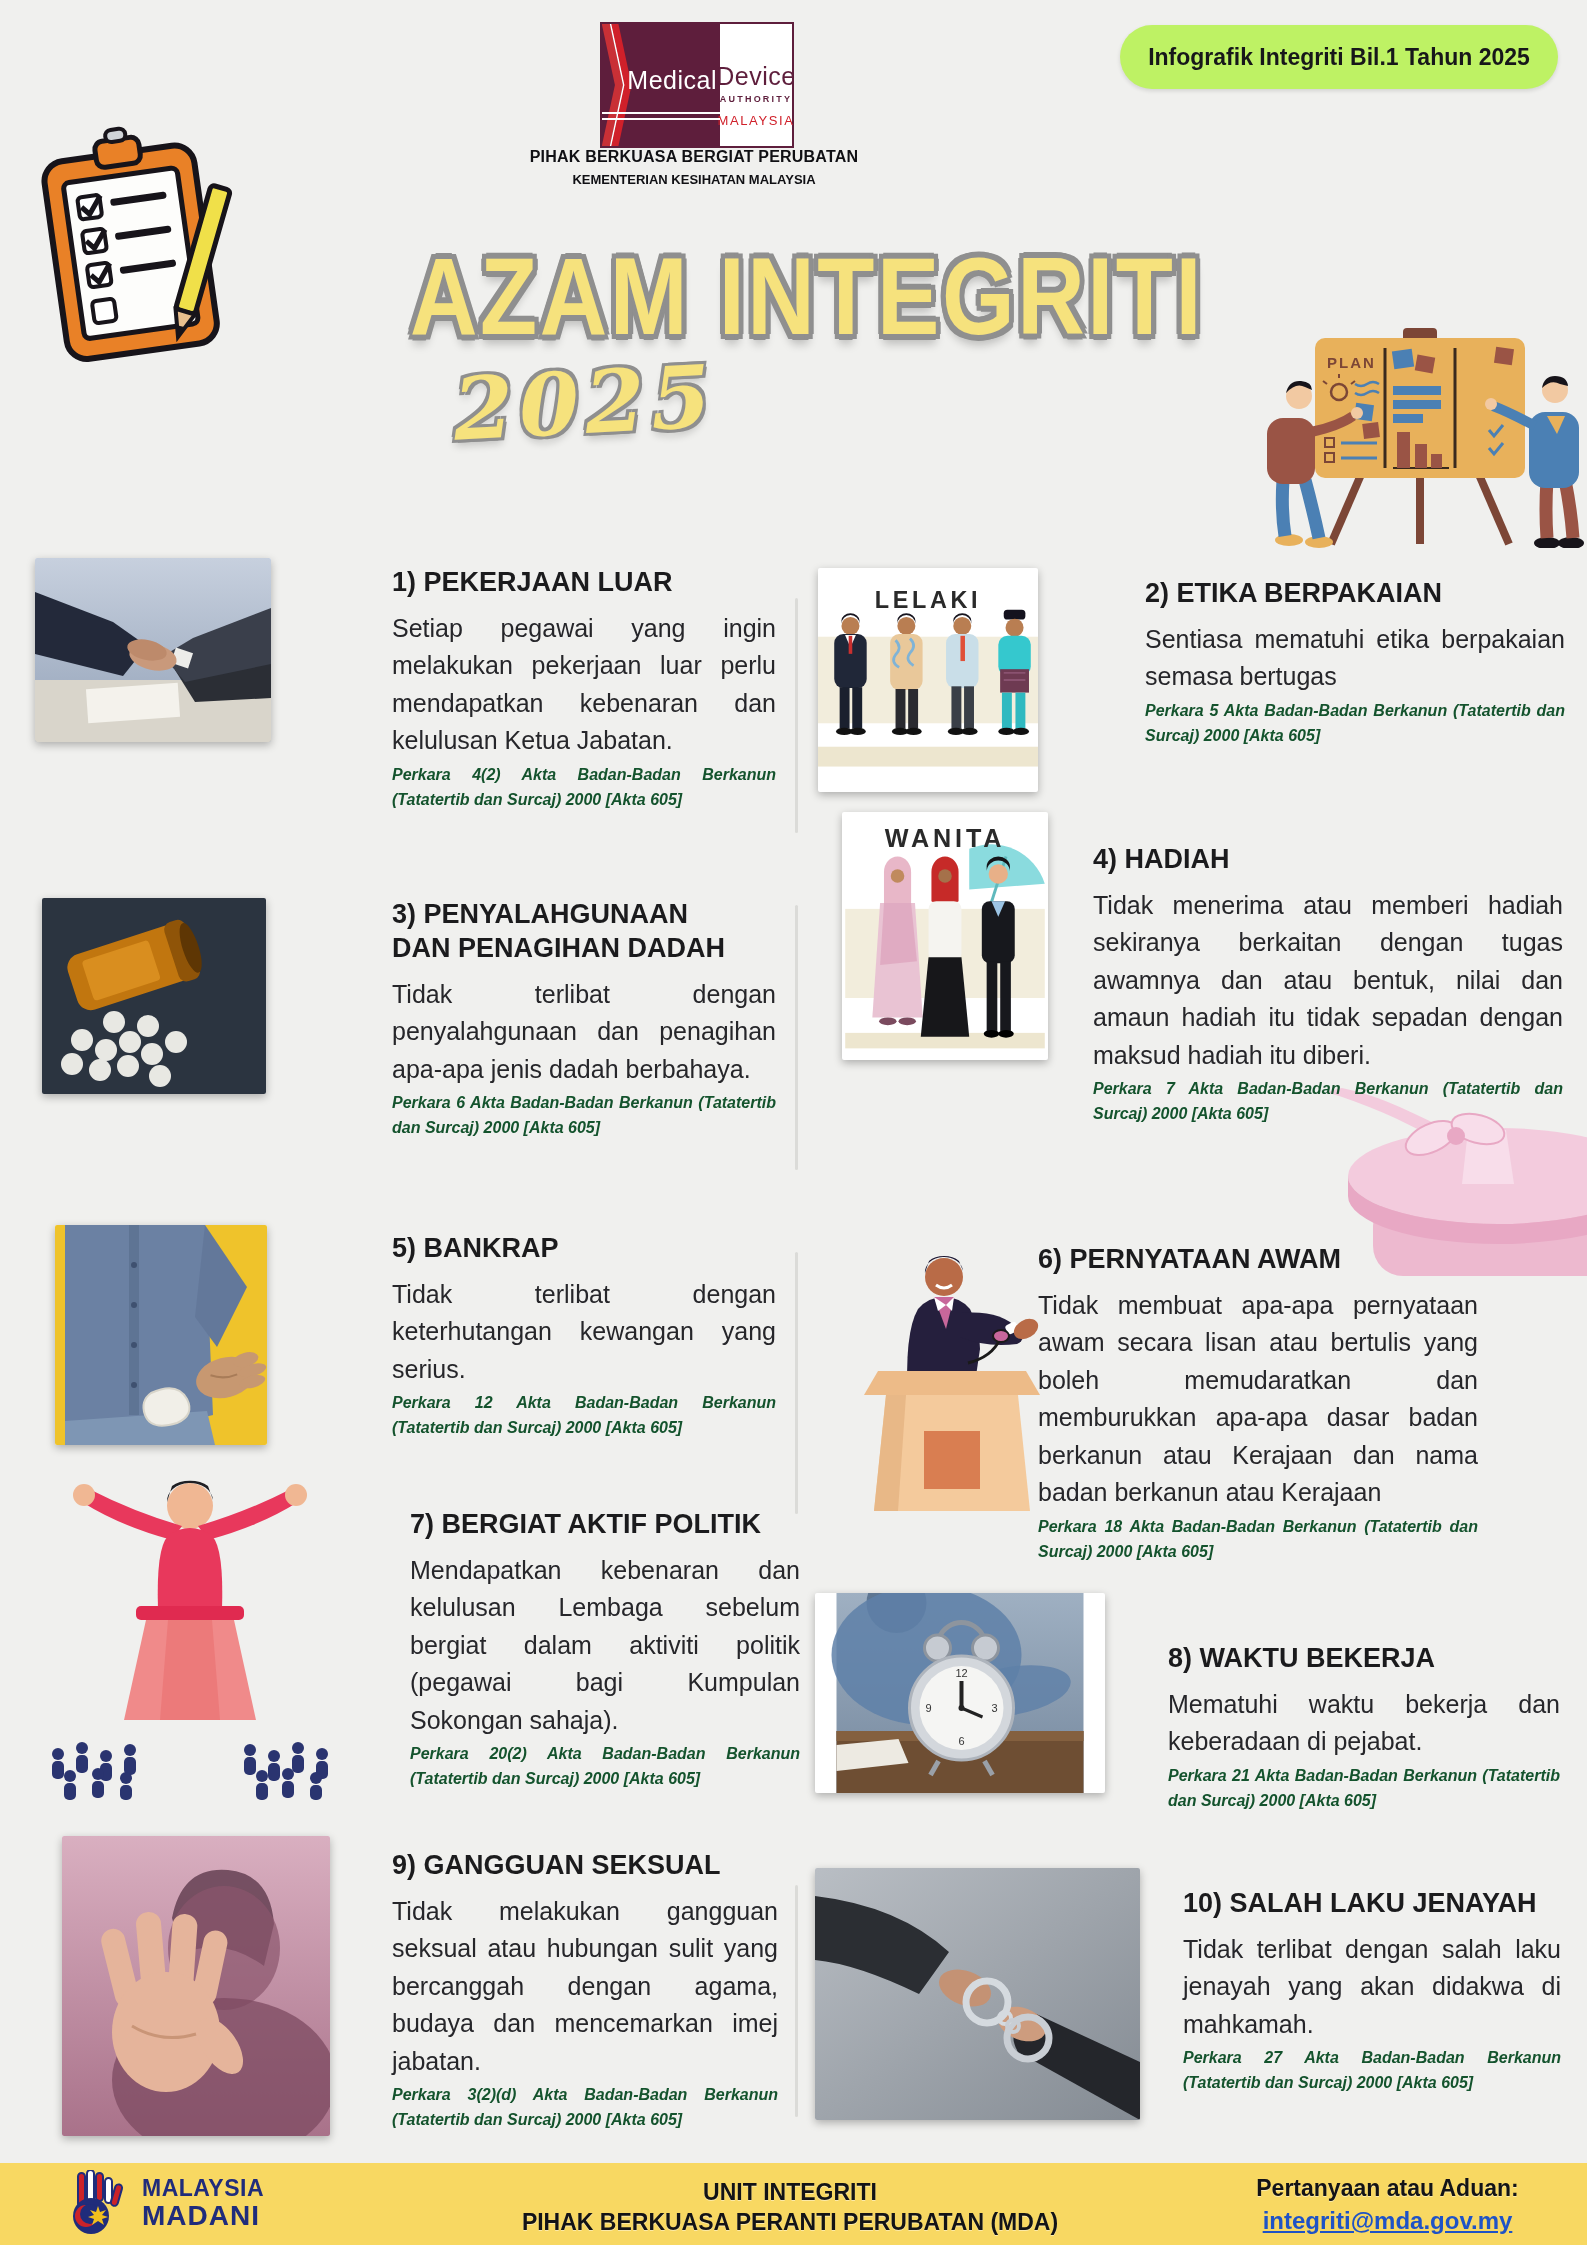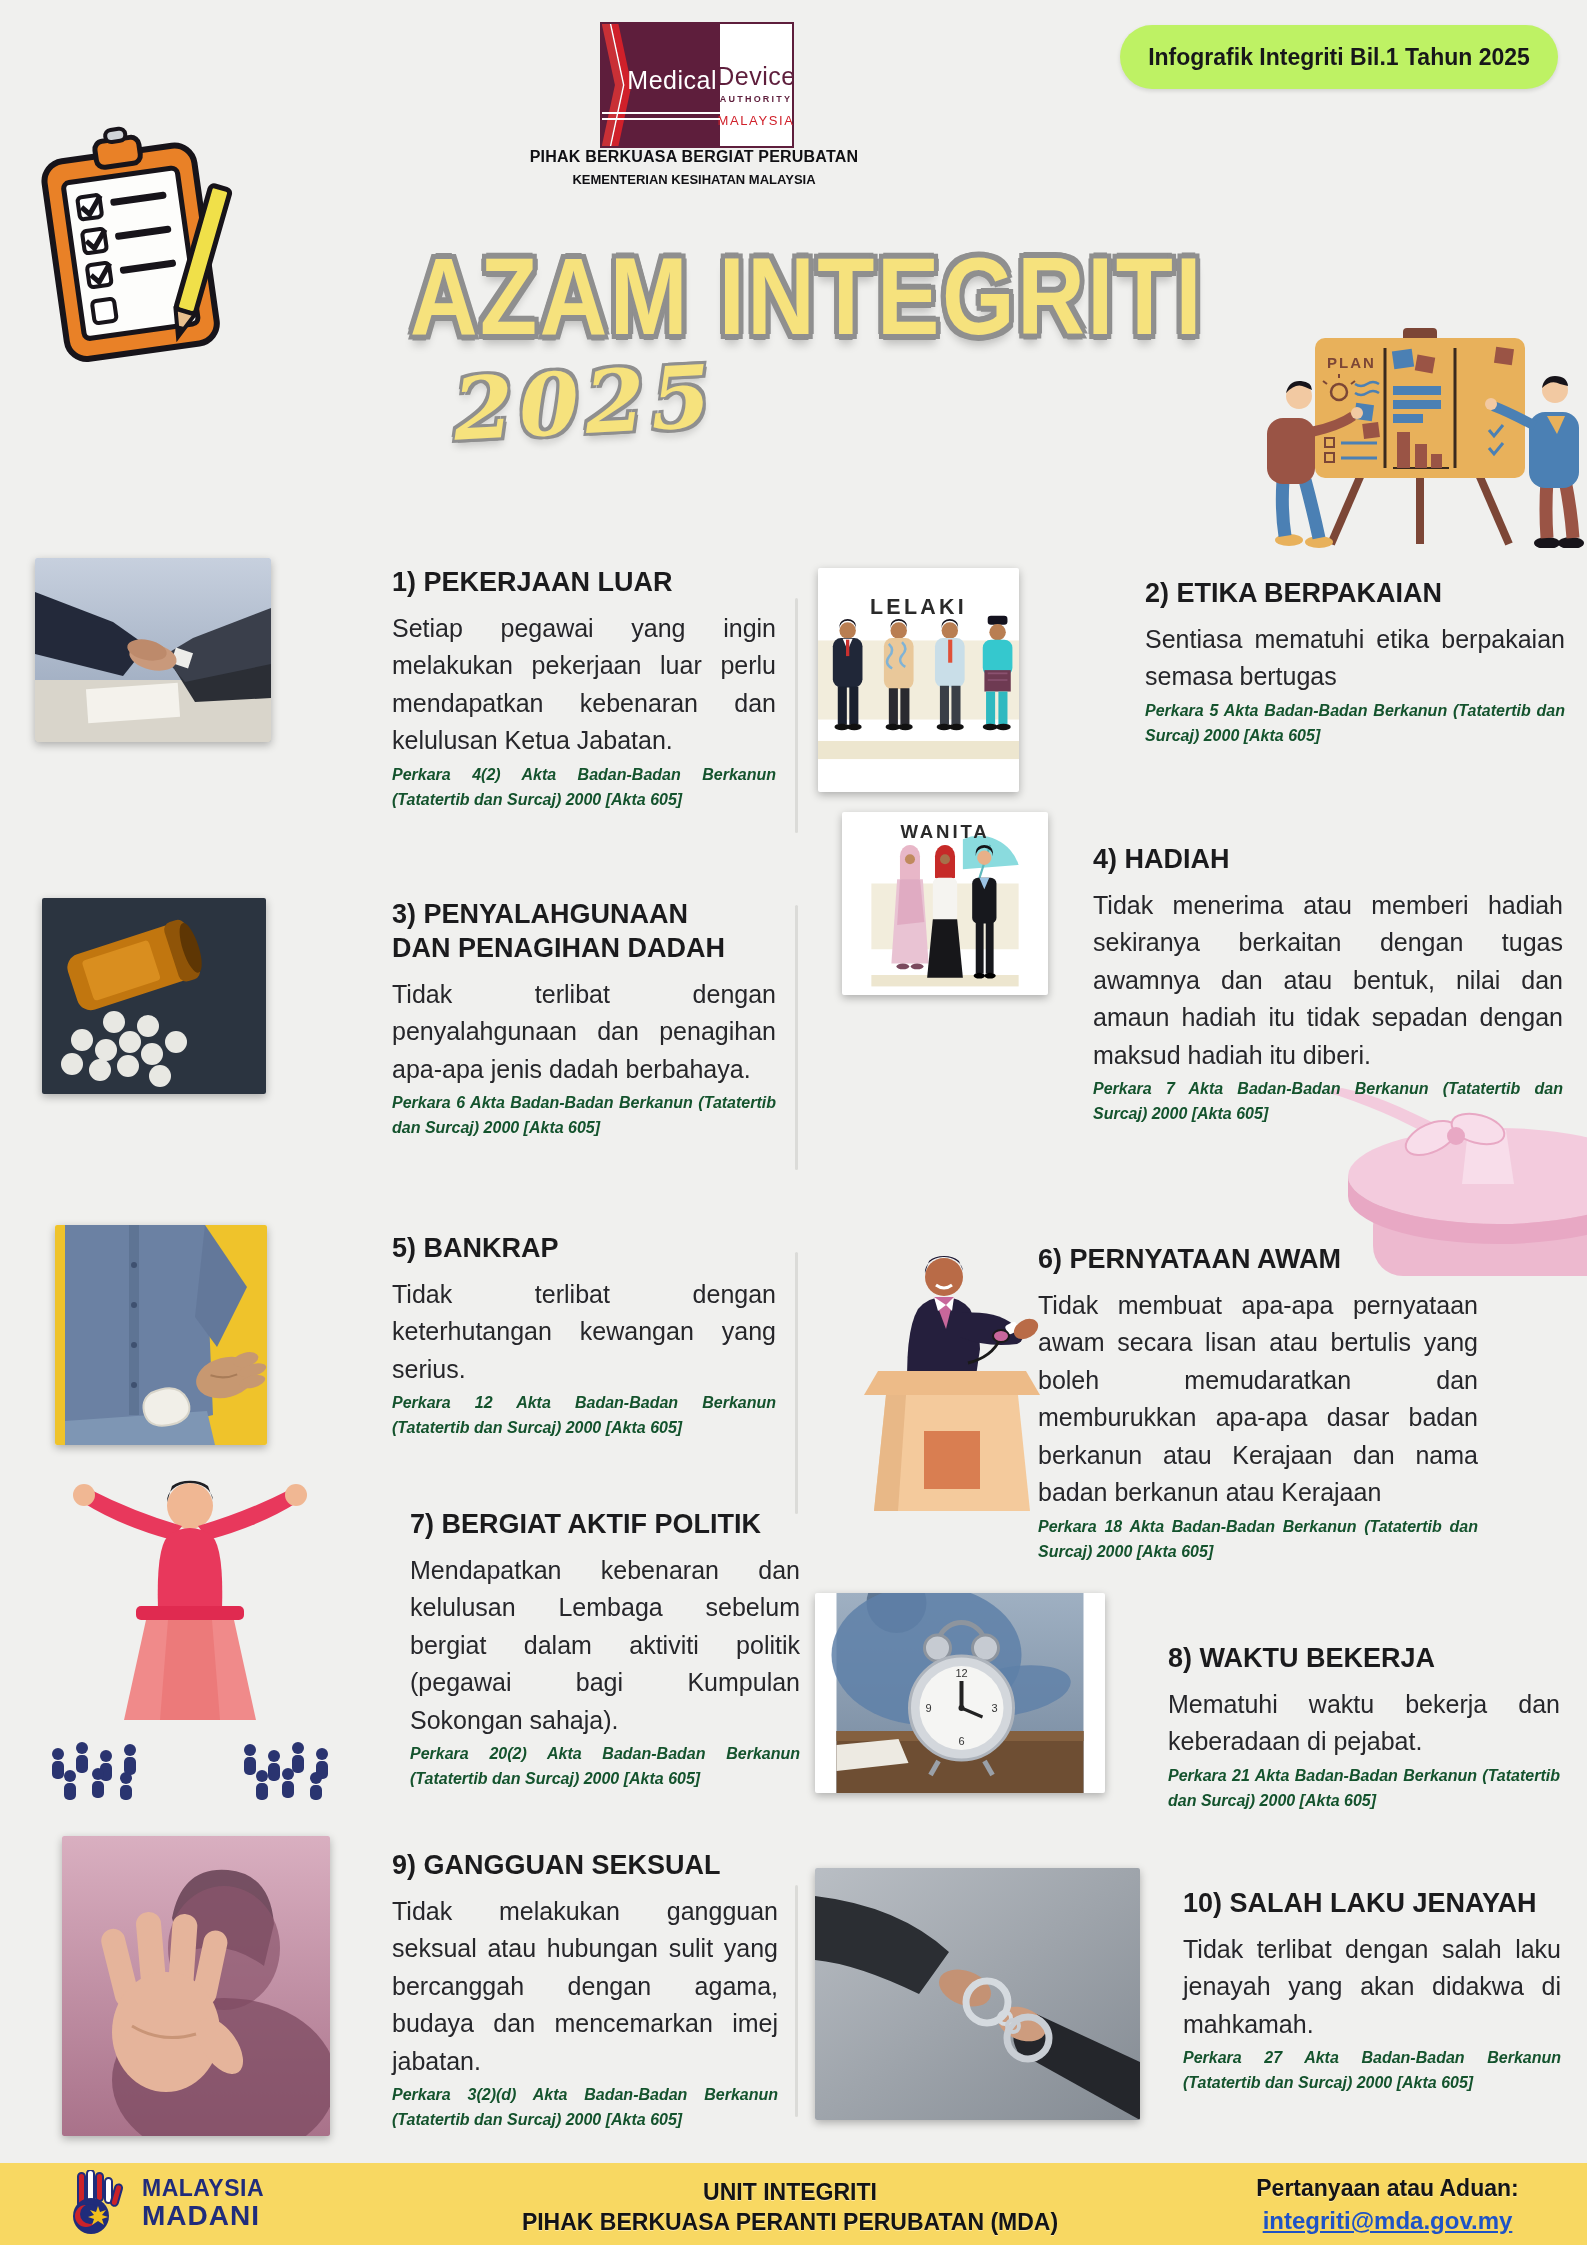--- a/index.html
+++ b/index.html
@@ -197,21 +197,21 @@
       <polygon points="140,112 236,100 236,140 160,144" fill="#2B2E35"></polygon>
       <rect x="52" y="128" width="92" height="34" fill="#F4F2EC" transform="rotate(-4 98 145)"></rect>
       <polygon points="0,34 78,64 112,88 88,118 0,96" fill="#23293A"></polygon>
       <polygon points="236,50 158,80 128,98 150,124 236,106" fill="#3A3F4B"></polygon>
       <rect x="138" y="92" width="18" height="16" fill="#EDEDEA" transform="rotate(18 147 100)"></rect>
       <ellipse cx="118" cy="99" rx="24" ry="13" fill="#C9997B" transform="rotate(12 118 99)"></ellipse>
       <ellipse cx="112" cy="92" rx="20" ry="10" fill="#BD8A6B" transform="rotate(12 112 92)"></ellipse>
     </svg>
   </div>
 
-  <div class="ph" style="left:818px;top:568px;width:201px;height:224px;">
+  <div class="ph" style="left:818px;top:568px;width:220px;height:224px;">
     <svg viewBox="0 0 244 224">
       <rect width="244" height="224" fill="#fff"></rect>
       <rect y="64" width="244" height="96" fill="#F2EDDC"></rect>
       <rect y="186" width="244" height="22" fill="#EDE6CF"></rect>
       <text x="122" y="32" text-anchor="middle" font-size="26" font-weight="bold" letter-spacing="4" fill="#2A2A2A">LELAKI</text>
       <g>
         <circle cx="36" cy="52" r="10" fill="#B97E52"></circle>
           <path d="M26,50 a10,10 0 0 1 20,0 l0,-4 a10,8 0 0 0 -20,0 z" fill="#17151F"></path>
         <rect x="18" y="61" width="36" height="60" rx="10" fill="#202738"></rect>
         <polygon points="30,62 42,62 36,76" fill="#fff"></polygon>
@@ -275,21 +275,21 @@
           <circle cx="110" cy="156" r="11"></circle>
         <circle cx="118" cy="178" r="11"></circle>
           <circle cx="30" cy="166" r="11"></circle>
           <circle cx="106" cy="128" r="11"></circle>
         <circle cx="134" cy="144" r="11"></circle>
           <circle cx="72" cy="124" r="11"></circle>
       </g>
     </svg>
   </div>
 
-  <div class="ph" style="left:842px;top:812px;width:206px;height:183px;">
+  <div class="ph" style="left:842px;top:812px;width:206px;height:248px;">
     <svg viewBox="0 0 206 256">
       <rect width="206" height="256" fill="#fff"></rect>
       <path d="M128,38 a58,58 0 0 1 78,36 l-78,6 z" fill="#8ADBDE"></path>
       <line x1="166" y1="46" x2="150" y2="96" stroke="#5FB9BD" stroke-width="3"></line>
       <rect y="100" width="206" height="92" fill="#F2EDDC"></rect>
       <rect y="228" width="206" height="16" fill="#EDE6CF"></rect>
       <text x="103" y="36" text-anchor="middle" font-size="26" font-weight="bold" letter-spacing="4" fill="#2A2A2A">WANITA</text>
       <g>
         <path d="M40,62 a14,16 0 1 1 28,0 l0,32 q-14,8 -28,0 z" fill="#E8B7C8"></path>
         <circle cx="54" cy="66" r="7" fill="#C08A5E"></circle>

